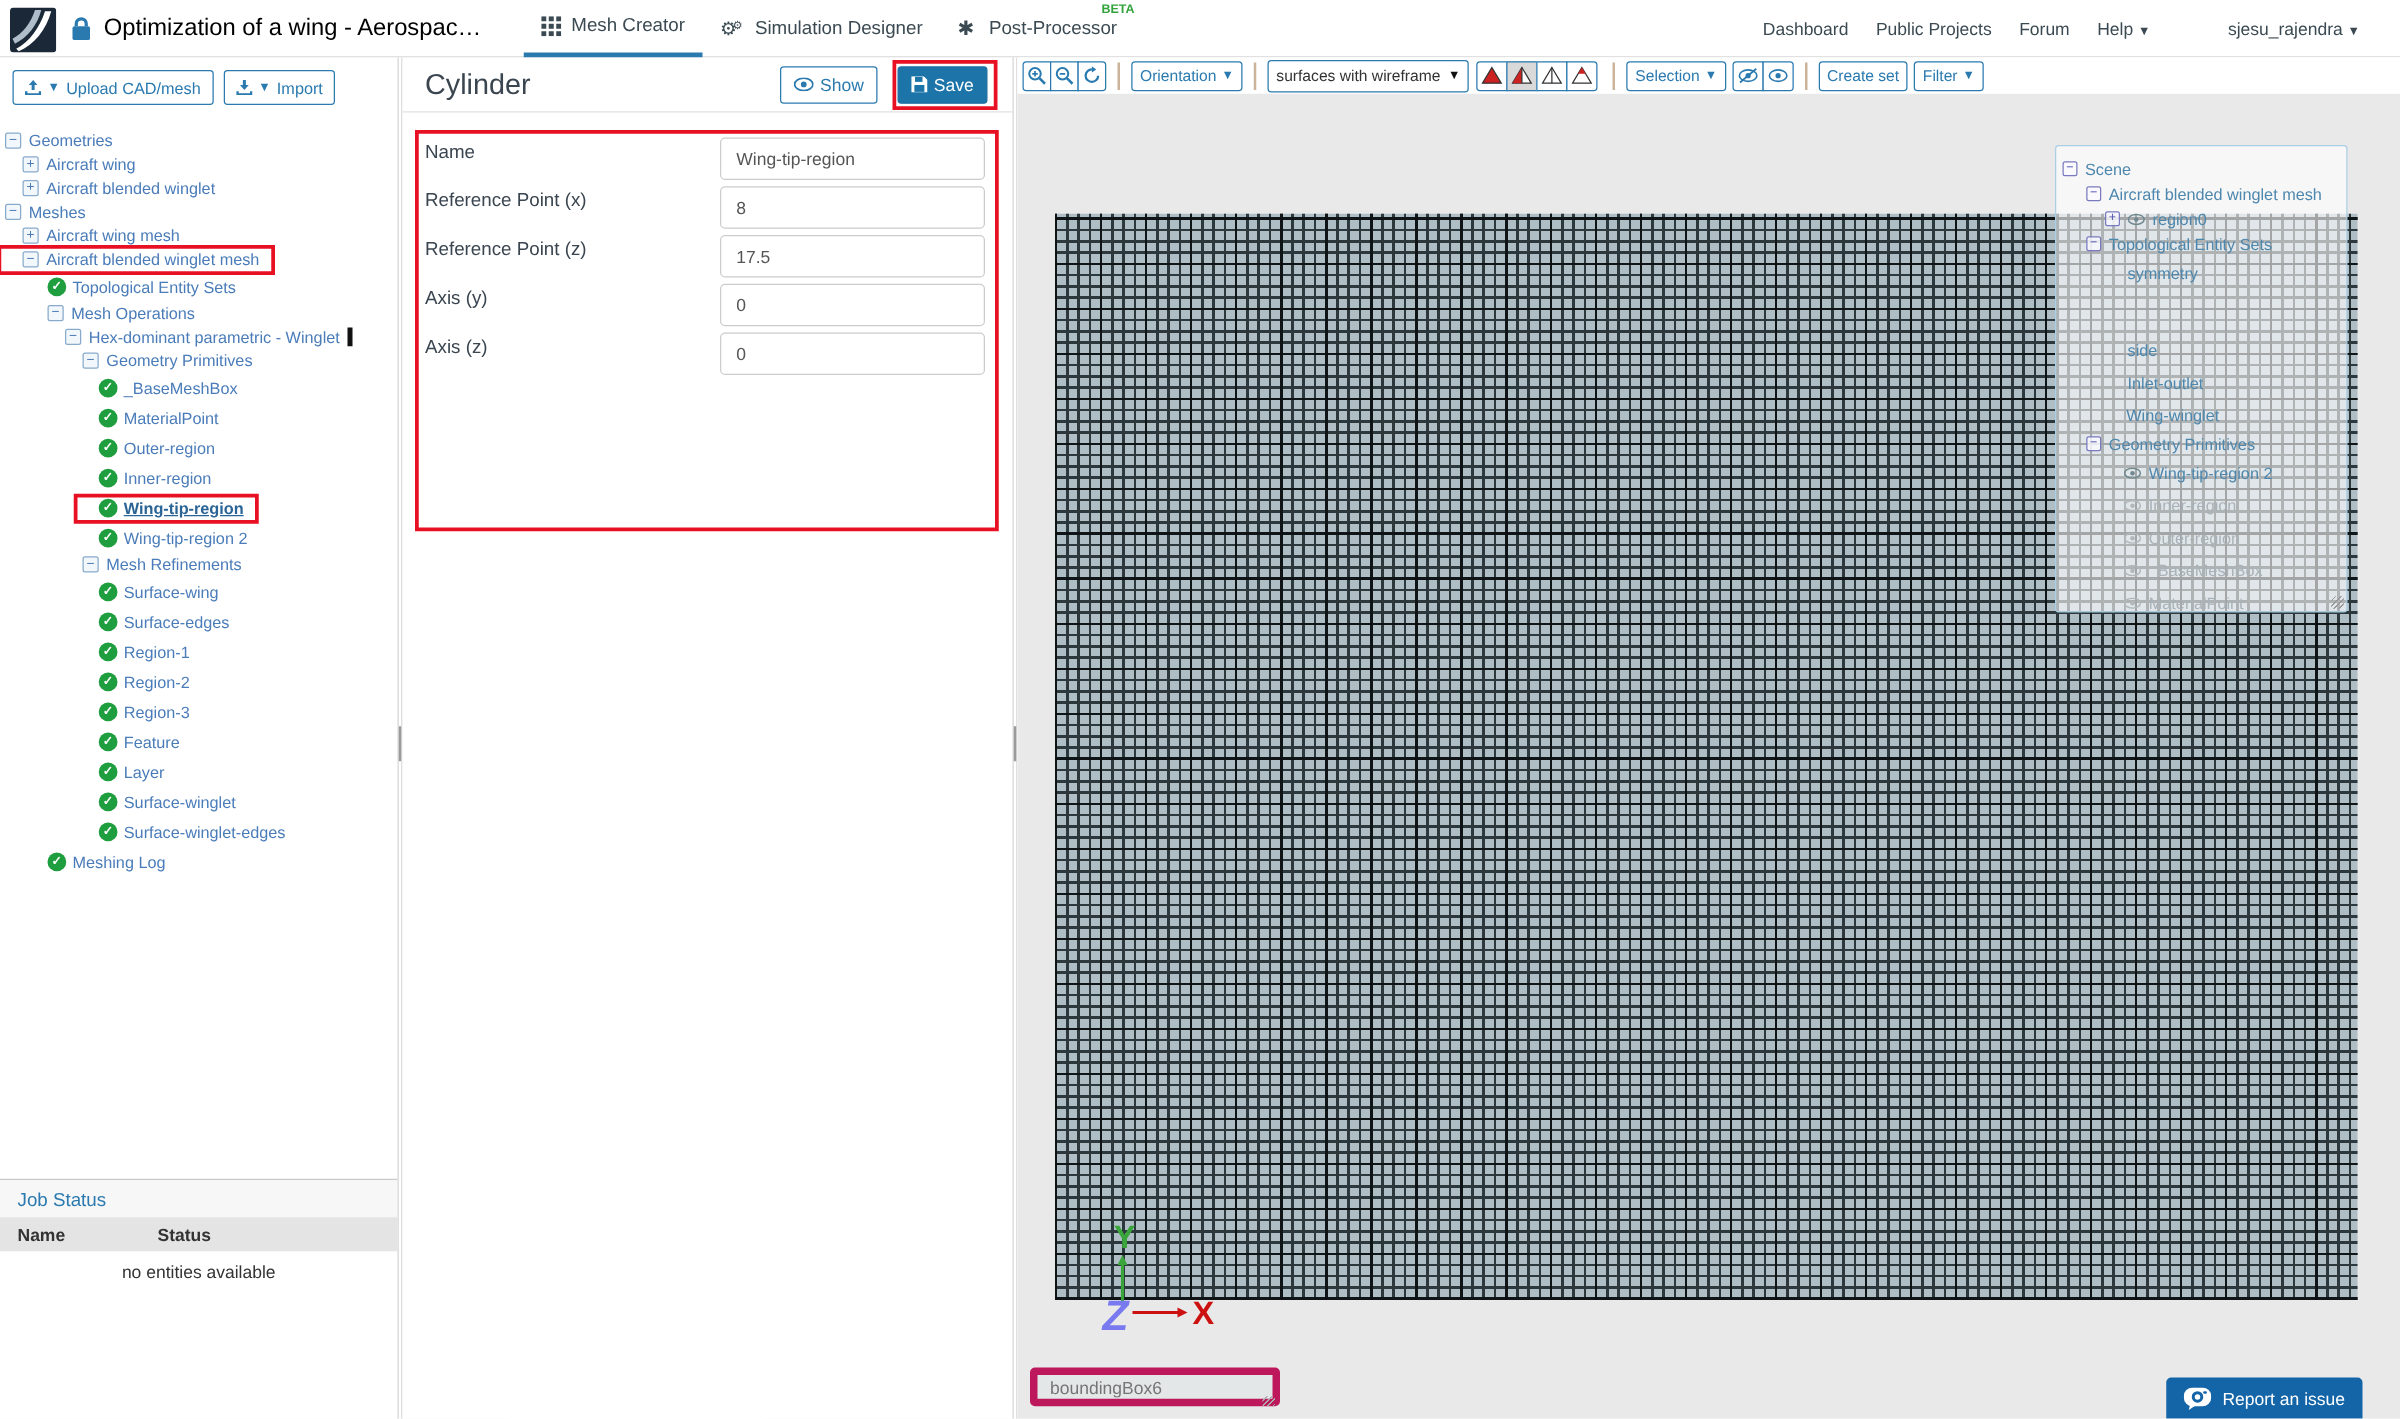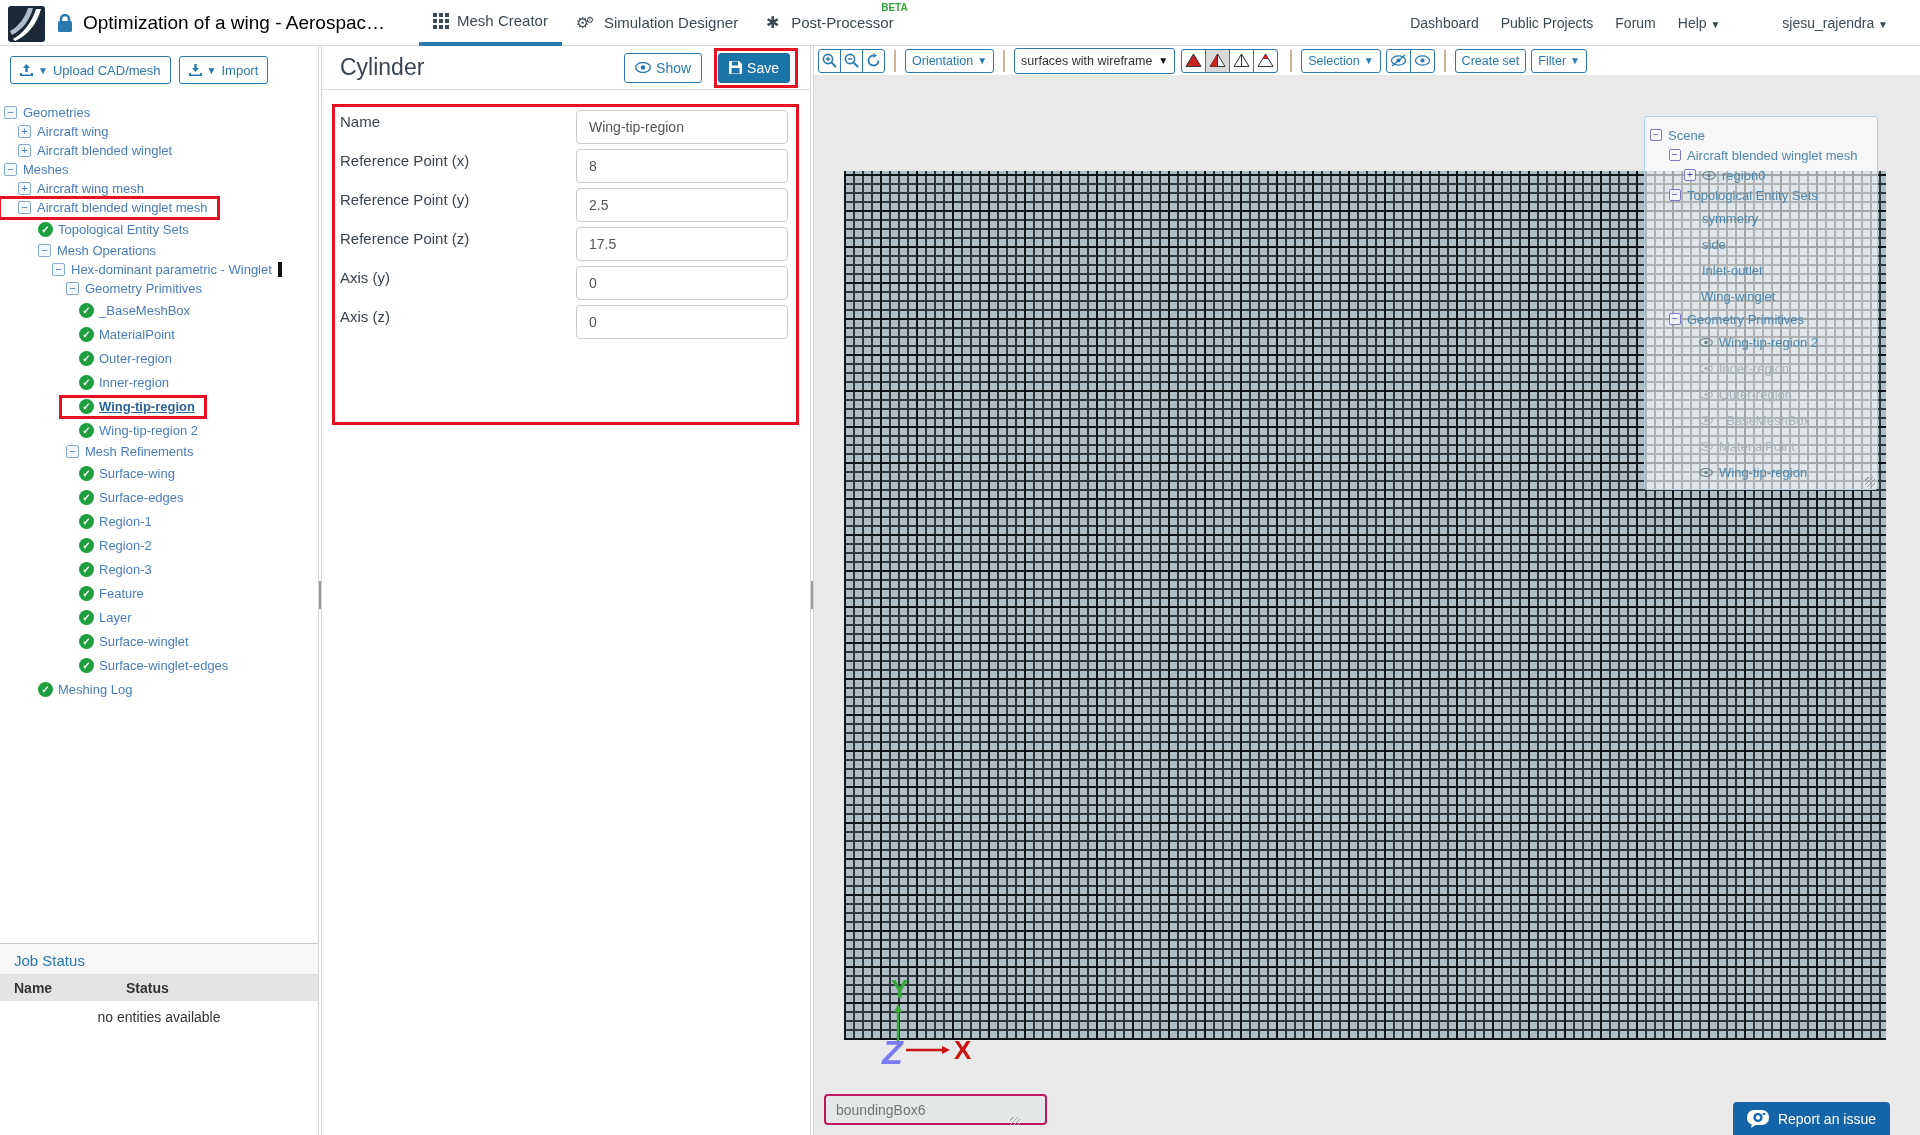--- a/index.html
+++ b/index.html
@@ -85,21 +85,21 @@
 .strow.g { height:20px; }
 .strow.l { height:26px; }
 .stog { width:12px; height:12px; border:1px solid #7a7ac0; border-radius:2px; background:rgba(250,250,255,0.8); color:#4a4ab0; font-size:10px; line-height:9px; text-align:center; flex:none; margin-right:6px; }
 .strow .eye { margin-right:6px; flex:none; display:flex; }
 .strow.dim { color:#a9b2b8; }
 .st-resize { position:absolute; right:2px; bottom:2px; width:10px; height:10px; background:
   repeating-linear-gradient(135deg, transparent 0 2px, #999 2px 3px); }
 
 .gizmo { position:absolute; left:44px; top:883px; }
 
-.bbox { position:absolute; left:10px; top:1019px; width:223px; height:31px; border:2px solid #be185d; border-radius:4px; background:#e4e7e7; color:#9aa4a8; font-size:14px; padding:0 10px; font-family:inherit; }
+.bbox { position:absolute; left:10px; top:1019px; width:200px; height:31px; border:6px solid #be185d; border-radius:4px; background:#e4e7e7; color:#9aa4a8; font-size:14px; padding:0 10px; font-family:inherit; }
 .bbox-resize { position:absolute; left:196px; top:1042px; width:10px; height:8px; background:repeating-linear-gradient(135deg, transparent 0 2px, #aaa 2px 3px); }
 
 .report { position:absolute; right:30px; bottom:0; height:33px; background:#1465a8; border:none; color:#fff; font-size:14px; display:flex; align-items:center; gap:9px; padding:0 14px; border-radius:4px 4px 0 0; font-family:inherit; }
 
 
 .anno { position:absolute; border:3px solid #e81123; z-index:50; pointer-events:none; }
 </style>
 </head>
 <body>
 
@@ -323,24 +323,20 @@
       <div id="fields">
           <div class="frow">
             <span class="flabel">Name</span>
             <input value="Wing-tip-region" style="">
           </div>
           <div class="frow">
             <span class="flabel">Reference Point (x)</span>
             <input value="8" style="">
           </div>
           <div class="frow">
-            <span class="flabel">Reference Point (y)</span>
-            <input value="2.5" style="">
-          </div>
-          <div class="frow">
             <span class="flabel">Reference Point (z)</span>
             <input value="17.5" style="">
           </div>
           <div class="frow">
             <span class="flabel">Axis (y)</span>
             <input value="0" style="">
           </div>
           <div class="frow">
             <span class="flabel">Axis (z)</span>
             <input value="0" style="">
@@ -464,21 +460,21 @@
               </span>
               <span>region0</span>
             </div>
             <div class="strow g" style="padding-left: 24px;">
               <span class="stog">−</span>
               <span>Topological Entity Sets</span>
             </div>
             <div class="strow l" style="padding-left: 57px;">
               <span>symmetry</span>
             </div>
-            <div class="strow l" style="padding-left: 57px;">
+            <div class="strow l" style="padding-left: 57px; margin-top: 36px;">
               <span>side</span>
             </div>
             <div class="strow l" style="padding-left: 57px;">
               <span>Inlet-outlet</span>
             </div>
             <div class="strow l" style="padding-left: 56px;">
               <span>Wing-winglet</span>
             </div>
             <div class="strow g" style="padding-left: 24px;">
               <span class="stog">−</span>

